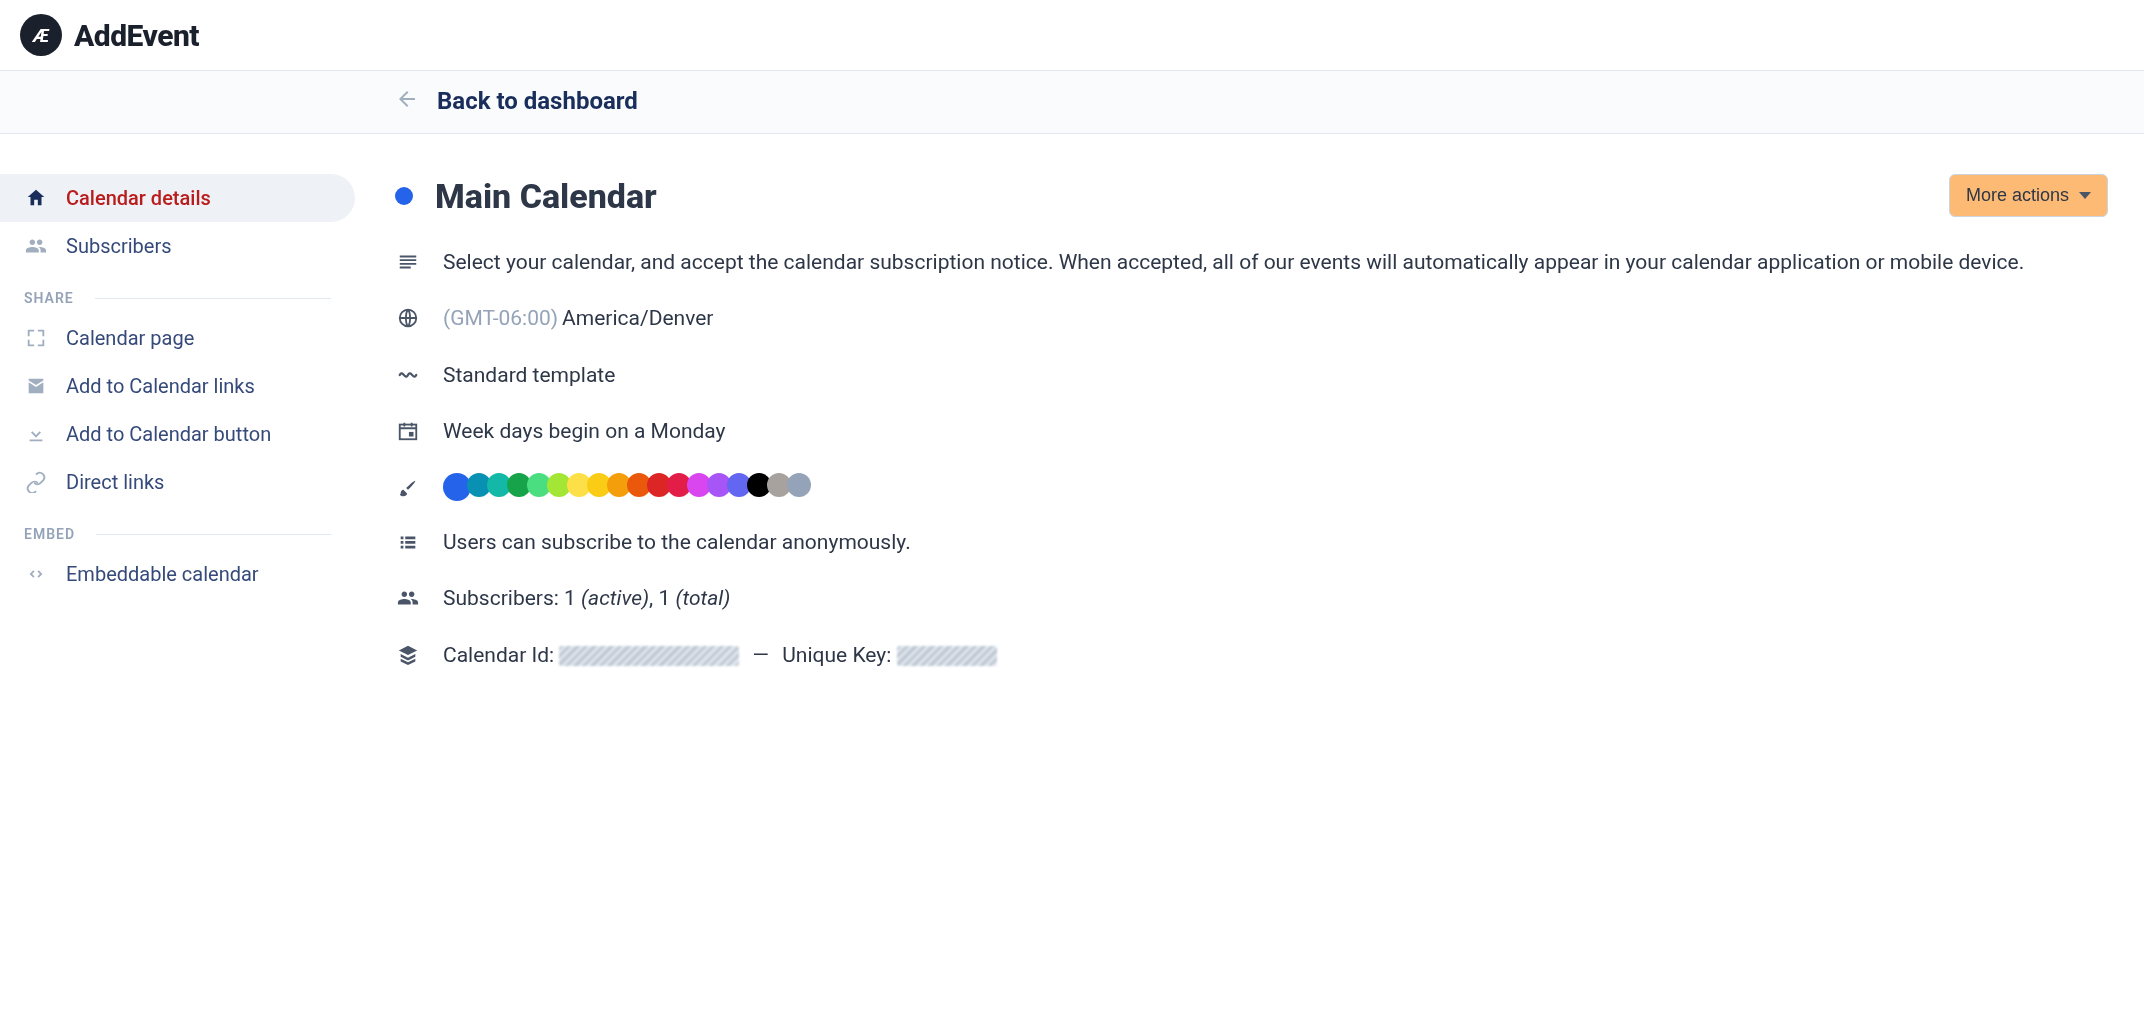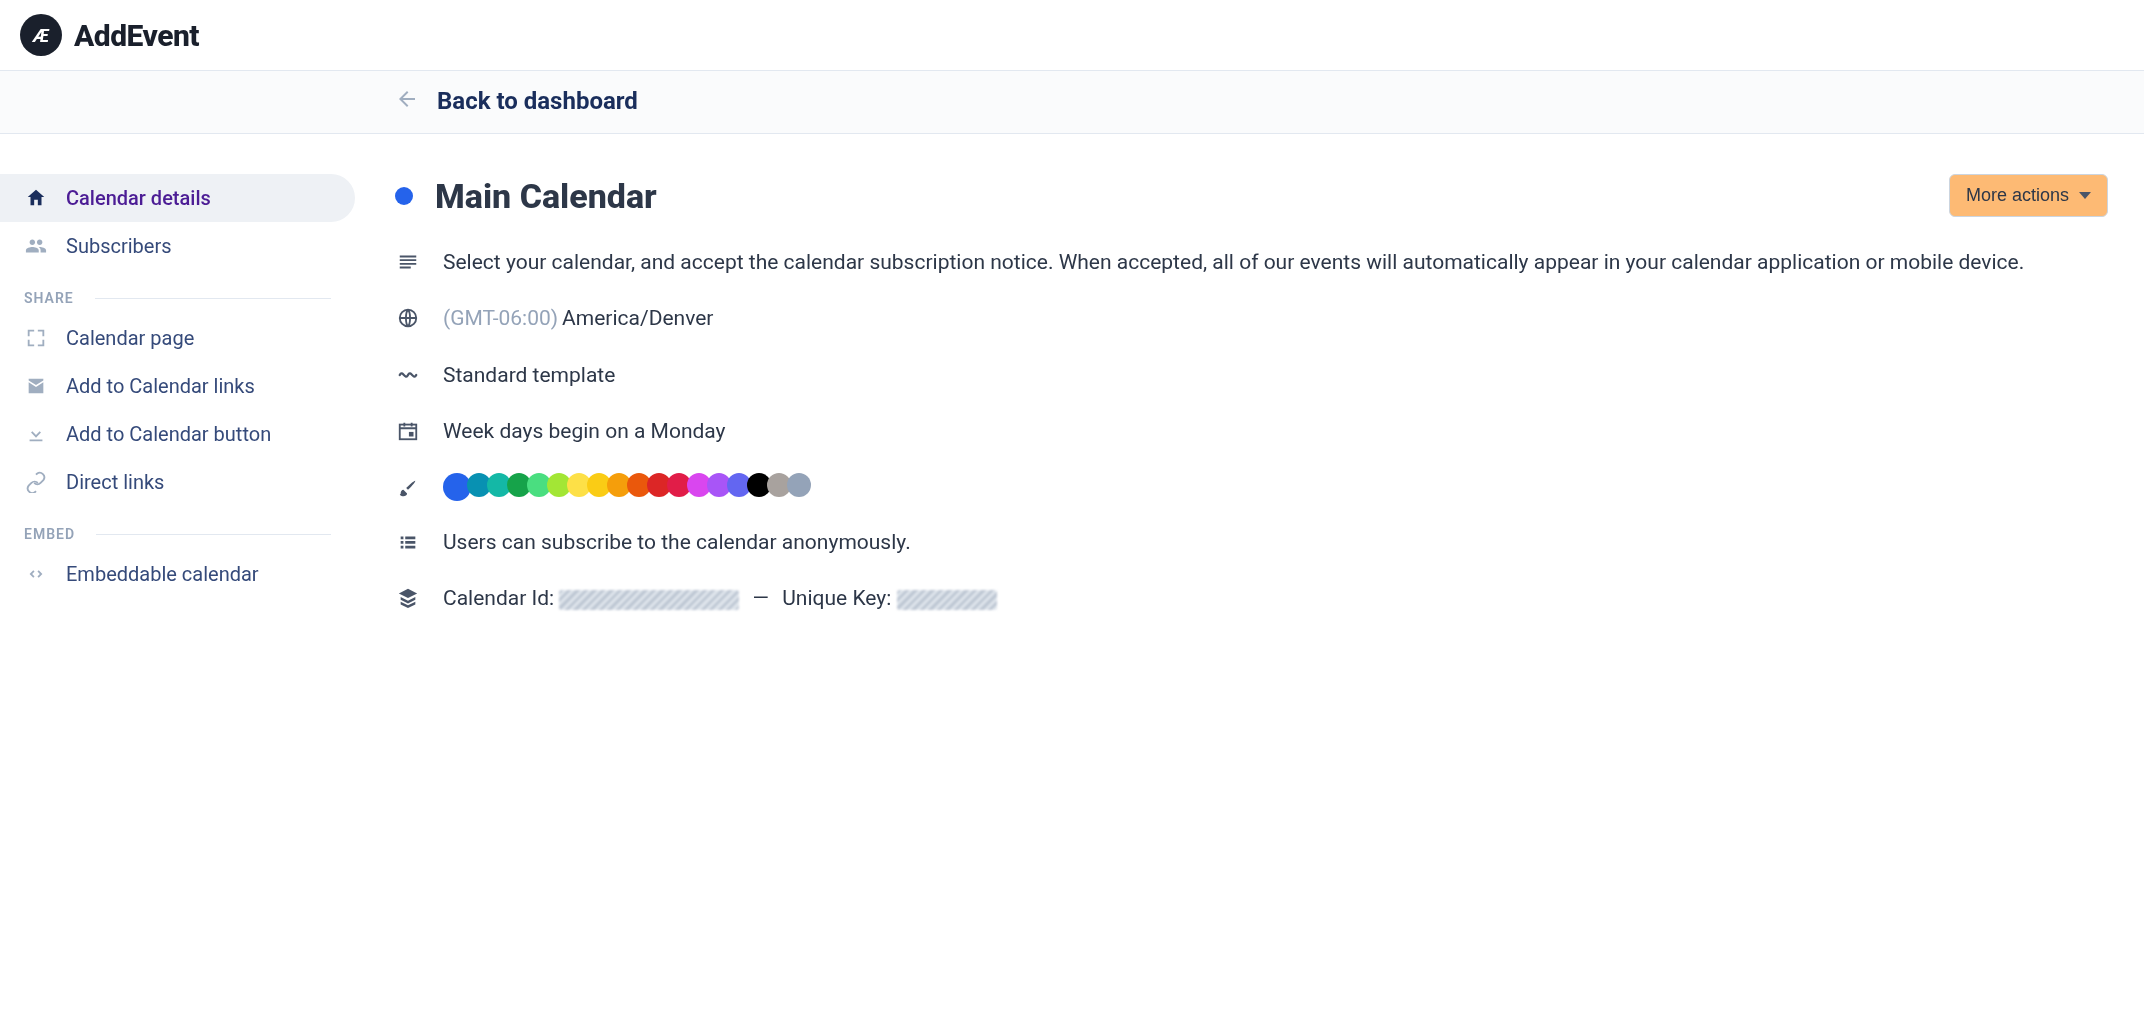--- a/index.html
+++ b/index.html
@@ -15,21 +15,21 @@
 .back-arrow { color:#a0aec0; font-size:24px; margin-right:18px; }
 .back-text { font-size:24px; font-weight:700; color:#1a2e5c; }
 
 
 .layout { display:flex; }
 .sidebar { width:355px; padding:40px 0 0 0; }
 .main { flex:1; padding:40px 36px 40px 40px; }
 
 
 .side-item { display:flex; align-items:center; padding:12px 24px; font-size:20px; color:#354a7a; cursor:pointer; }
-.side-item.active { background:#eef1f5; border-radius:0 30px 30px 0; font-weight:500; color:#4c1d95; }
+.side-item.active { background:#eef1f5; border-radius:0 30px 30px 0; font-weight:500; color:#b91c1c; }
 .side-item.active .side-icon svg { fill:#1a2e5c; }
 .side-icon { width:24px; height:24px; margin-right:18px; display:flex; align-items:center; justify-content:center; color:#a0aec0; }
 .side-icon svg { width:22px; height:22px; fill:#a0aec0; }
 .side-section { display:flex; align-items:center; padding:20px 24px 8px; font-size:14px; font-weight:600; letter-spacing:1px; color:#94a3b8;gap:9px; }
 .side-section .line { flex:1; height:1px; background:#e2e8f0; margin-left:12px; }
 
 
 .title-row { display:flex; align-items:center; margin-bottom:30px; }
 .dot { width:18px; height:18px; border-radius:50%; background:#2563eb; margin-right:22px; }
 .title { font-size:34px; font-weight:800; color:#2d3748; flex:1; }
@@ -223,20 +223,34 @@
 
     <div class="detail-row">
       <span class="detail-icon">
           <svg viewBox="0 0 24 24">
             <path d="M4 6h3v3H4zm5 0h11v3H9zM4 11h3v3H4zm5 0h11v3H9zM4 16h3v3H4zm5 0h11v3H9z"></path>
           </svg>
         </span>
       <span>Users can subscribe to the calendar anonymously.</span>
     </div>
 
+    <div class="detail-row">
+      <span class="detail-icon">
+          <svg viewBox="0 0 24 24">
+            <path d="M16 11c1.66 0 3-1.34 3-3s-1.34-3-3-3-3 1.34-3 3 1.34 3 3 3zm-8 0c1.66 0 3-1.34 3-3S9.66 5 8 5 5 6.34 5 8s1.34 3 3 3zm0 2c-2.33 0-7 1.17-7 3.5V19h14v-2.5c0-2.33-4.67-3.5-7-3.5zm8 0c-.29 0-.62.02-.97.05 1.16.84 1.97 1.97 1.97 3.45V19h6v-2.5c0-2.33-4.67-3.5-7-3.5z"></path>
+          </svg>
+        </span>
+      <span>
+        <span>Subscribers:</span>
+        <span>1</span>
+        <span class="italic">(active)</span>,
+        <span>1</span>
+        <span class="italic">(total)</span>
+      </span>
+    </div>
 
     <div class="detail-row">
       <span class="detail-icon">
           <svg viewBox="0 0 24 24">
             <path d="M12 2l10 5-10 5L2 7l10-5zm-8 9l8 4 8-4v3l-8 4-8-4v-3zm0 5l8 4 8-4v3l-8 4-8-4v-3z"></path>
           </svg>
         </span>
       <span>
         <span>Calendar Id:</span>
         <span class="redacted"></span>

